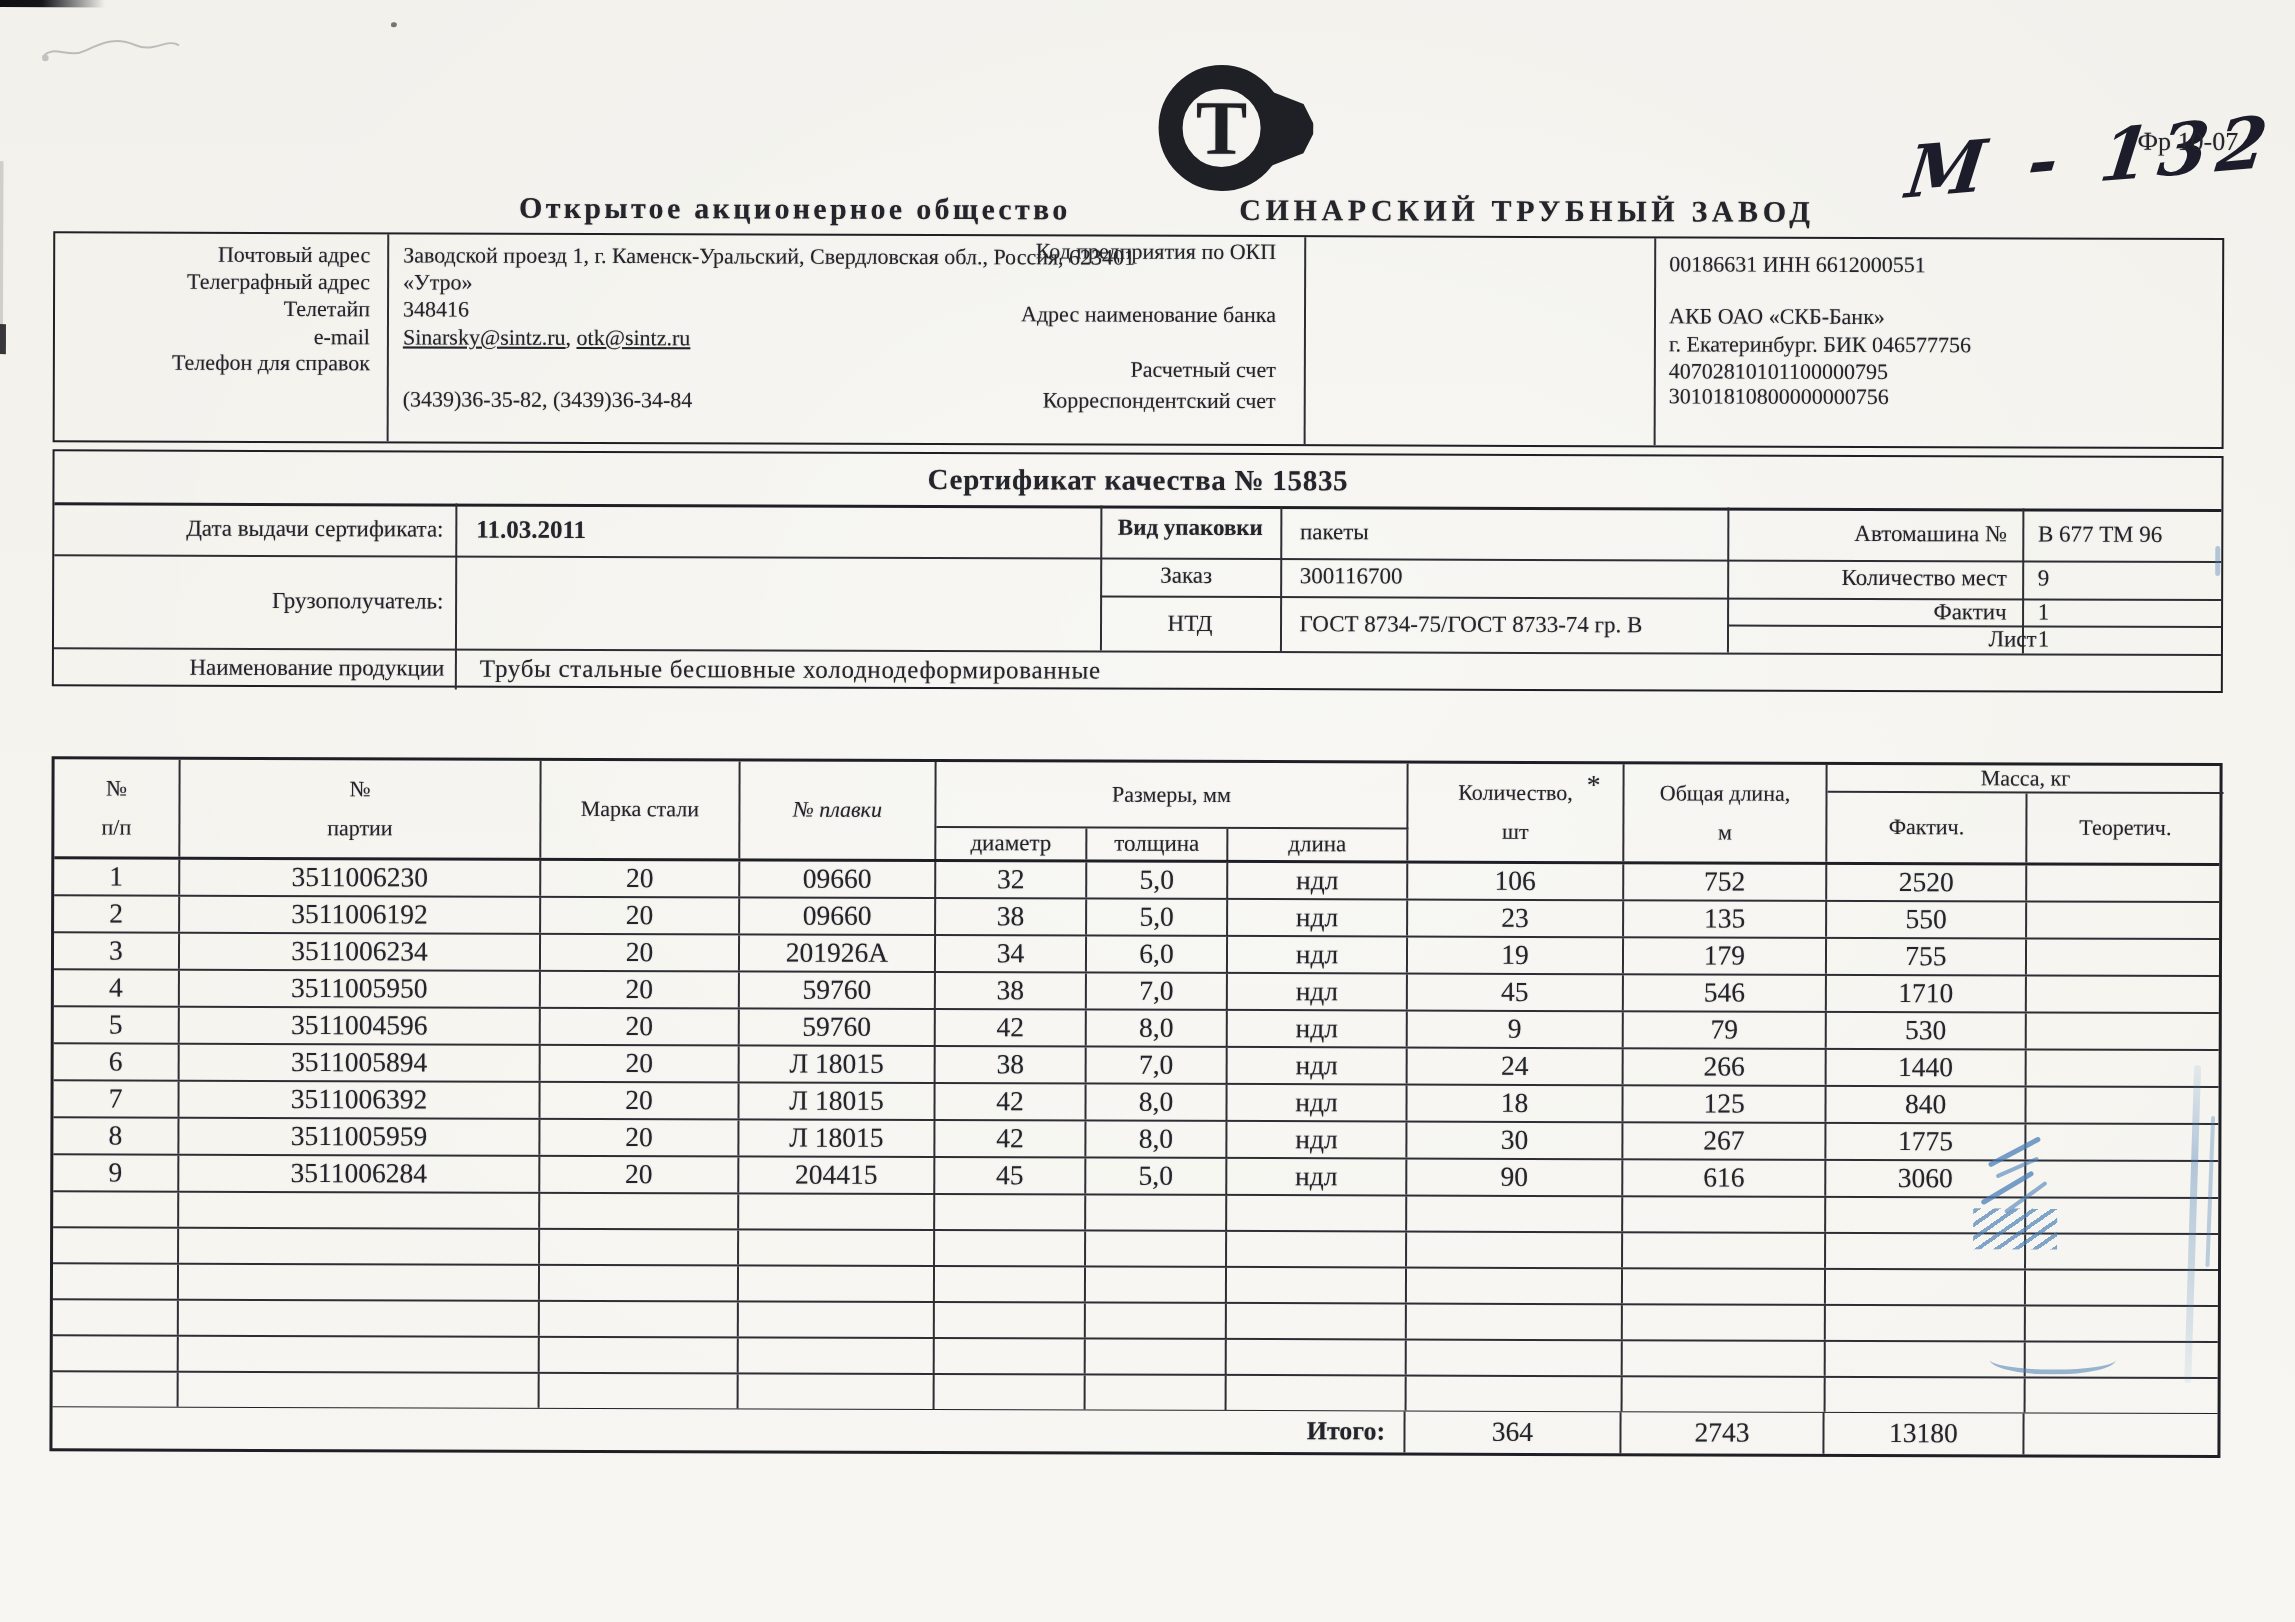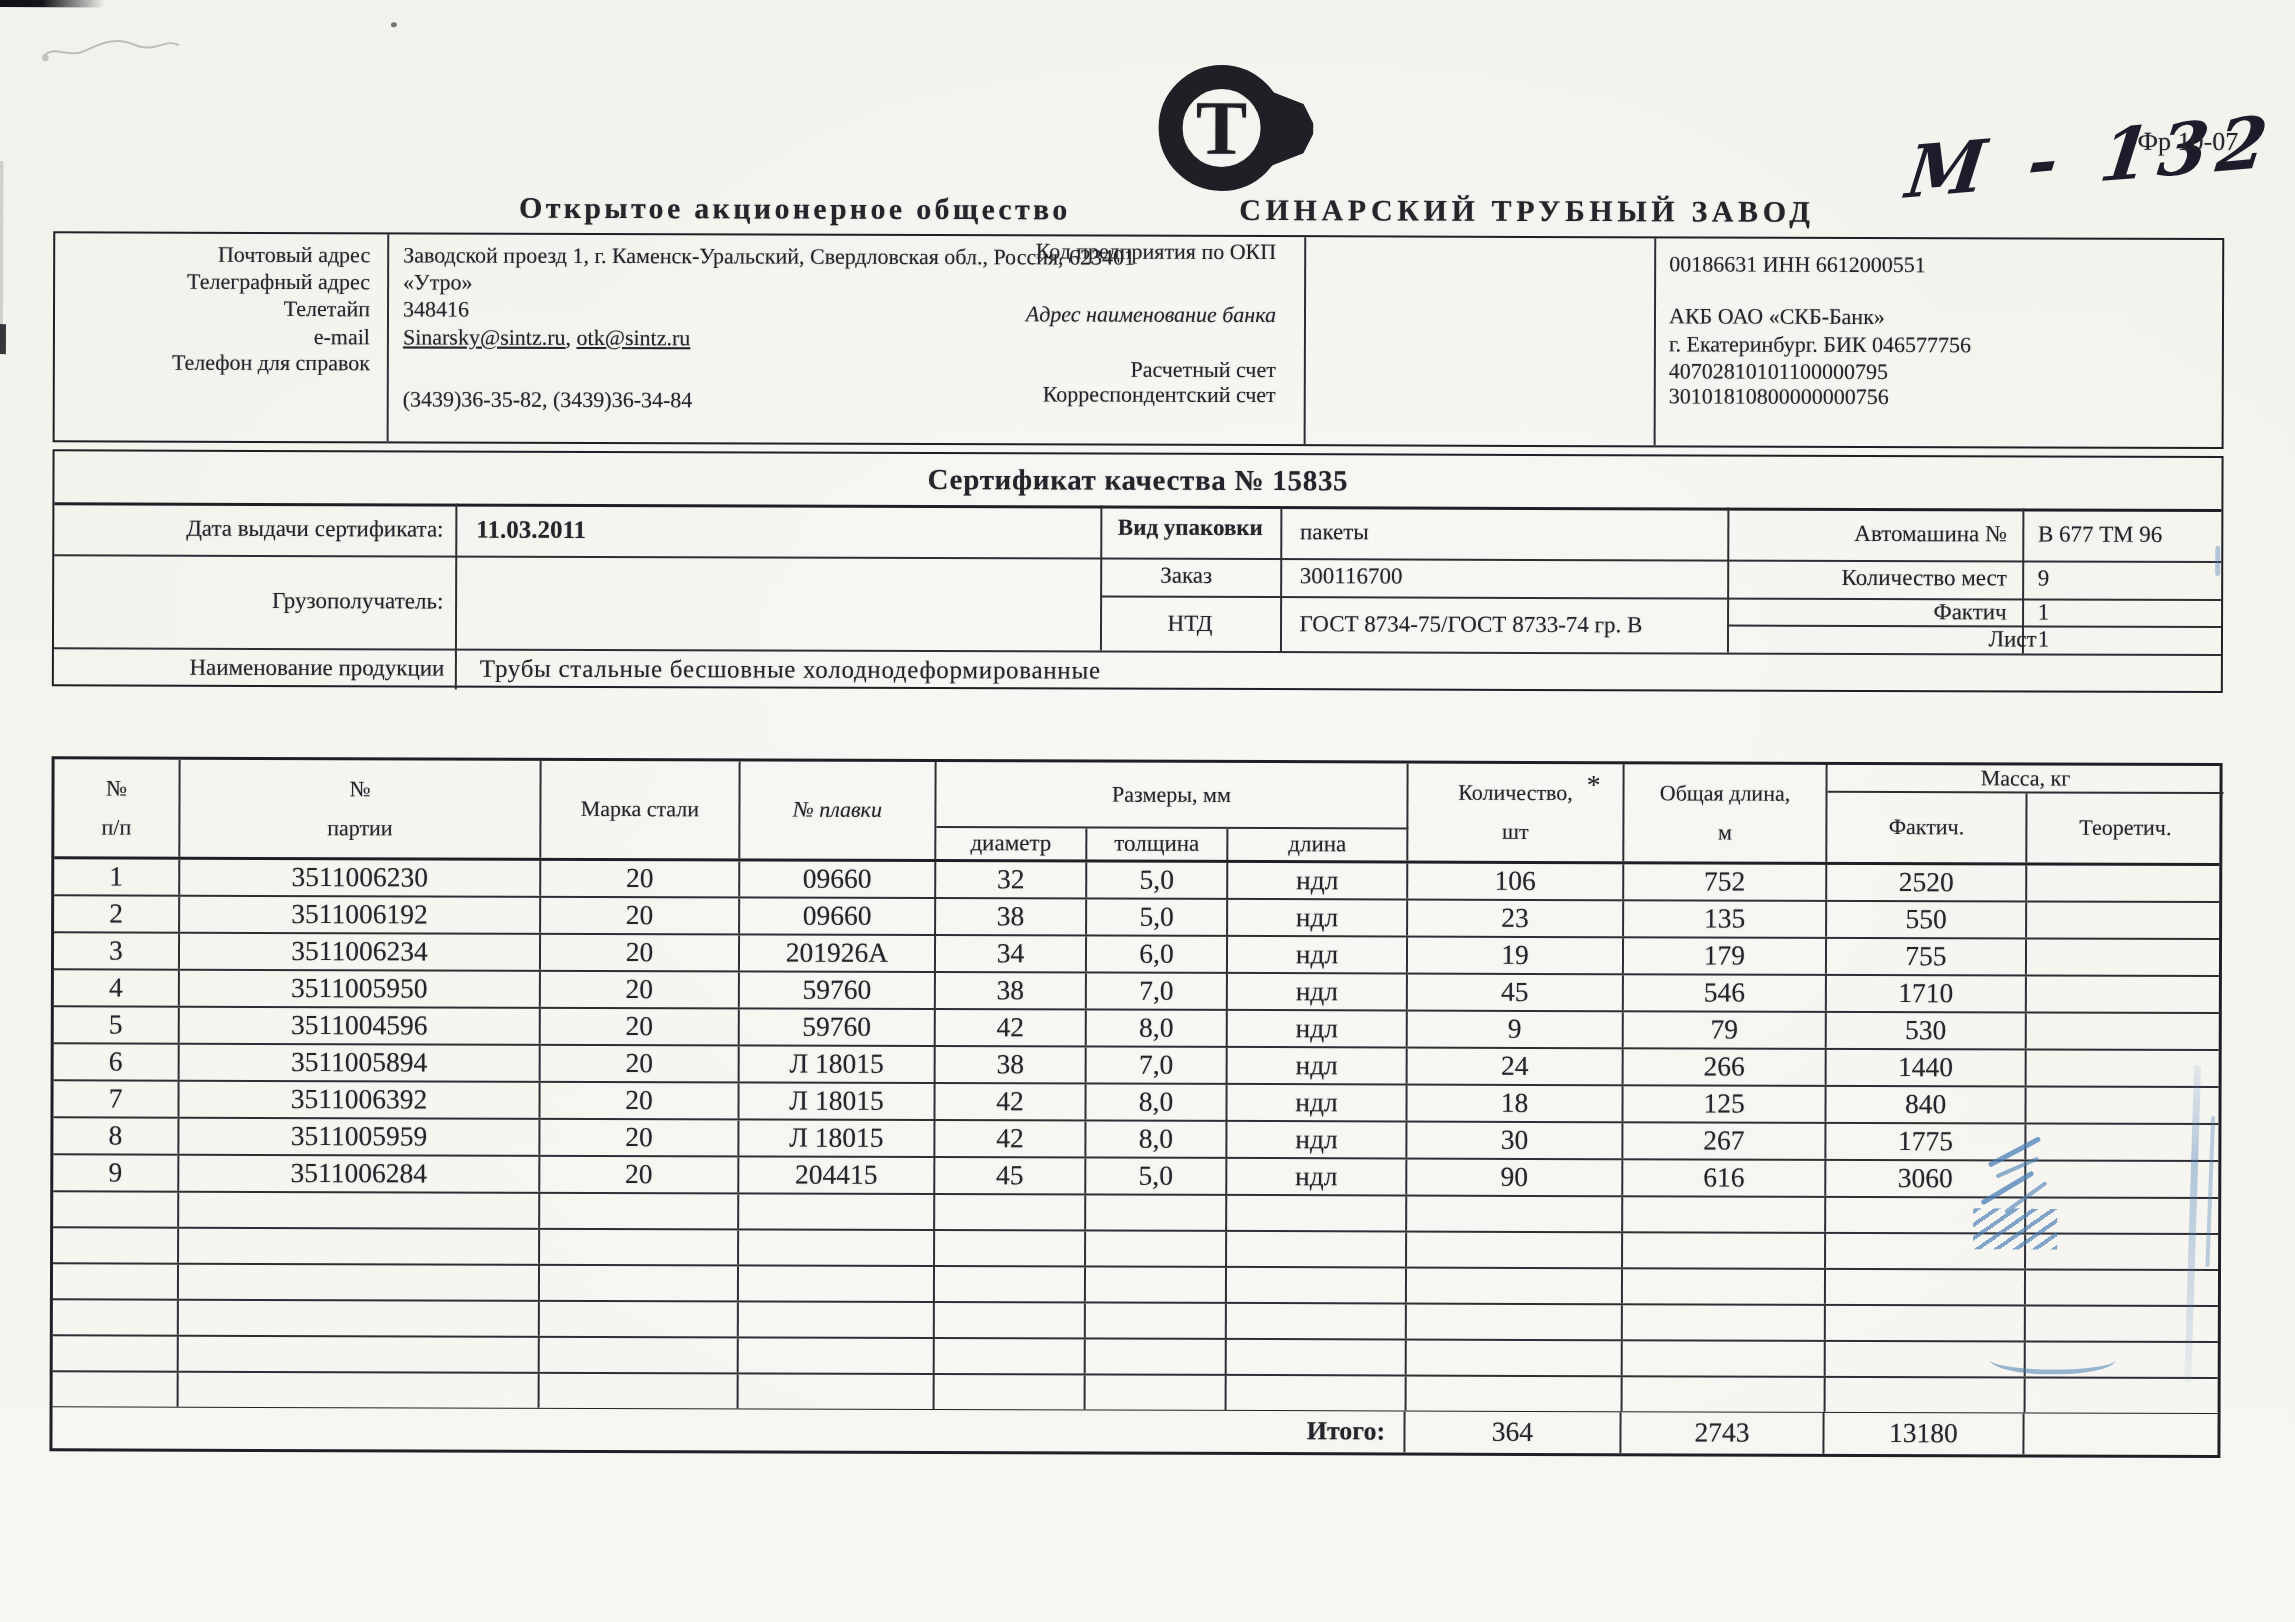--- a/index.html
+++ b/index.html
@@ -155,23 +155,23 @@
     <div class="cline txt" style="right:1852px;top:90px;">e-mail</div>
     <div class="cline txt" style="right:1852px;top:116px;">Телефон для справок</div>
 
     <div class="cline txt" style="left:348px;top:7.9px;">Заводской проезд 1, г. Каменск-Уральский, Свердловская обл., Россия, 623401</div>
     <div class="cline txt" style="left:348px;top:35px;">«Утро»</div>
     <div class="cline txt" style="left:348px;top:62px;">348416</div>
     <div class="cline txt" style="left:348px;top:90px;"><span class="u">Sinarsky@sintz.ru</span><span>, </span><span class="u">otk@sintz.ru</span></div>
     <div class="cline txt" style="left:348px;top:116px;margin-top:36px;">(3439)36-35-82, (3439)36-34-84</div>
 
     <div class="cline txt" style="right:946px;top:2px;">Код предприятия по ОКП</div>
-    <div class="cline txt" style="right:946px;top:65px;font-style:italic;">Адрес наименование банка</div>
+    <div class="cline txt" style="right:946px;top:65px;">Адрес наименование банка</div>
     <div class="cline txt" style="right:946px;top:120px;">Расчетный счет</div>
-    <div class="cline txt" style="right:946px;top:145px;margin-left:37px;">Корреспондентский счет</div>
+    <div class="cline txt" style="right:946px;top:151px;margin-left:37px;">Корреспондентский счет</div>
 
     <div class="cline txt" style="left:1614px;top:13px;">00186631 ИНН 6612000551</div>
     <div class="cline txt" style="left:1614px;top:65px;">АКБ ОАО «СКБ-Банк»</div>
     <div class="cline txt" style="left:1614px;top:93px;">г. Екатеринбург. БИК 046577756</div>
     <div class="cline txt" style="left:1614px;top:120px;">40702810101100000795</div>
     <div class="cline txt" style="left:1614px;top:145px;">30101810800000000756</div>
   </div>
 
   <div class="box" id="cert">
     <div class="cert-title txt">Сертификат качества № 15835</div>

